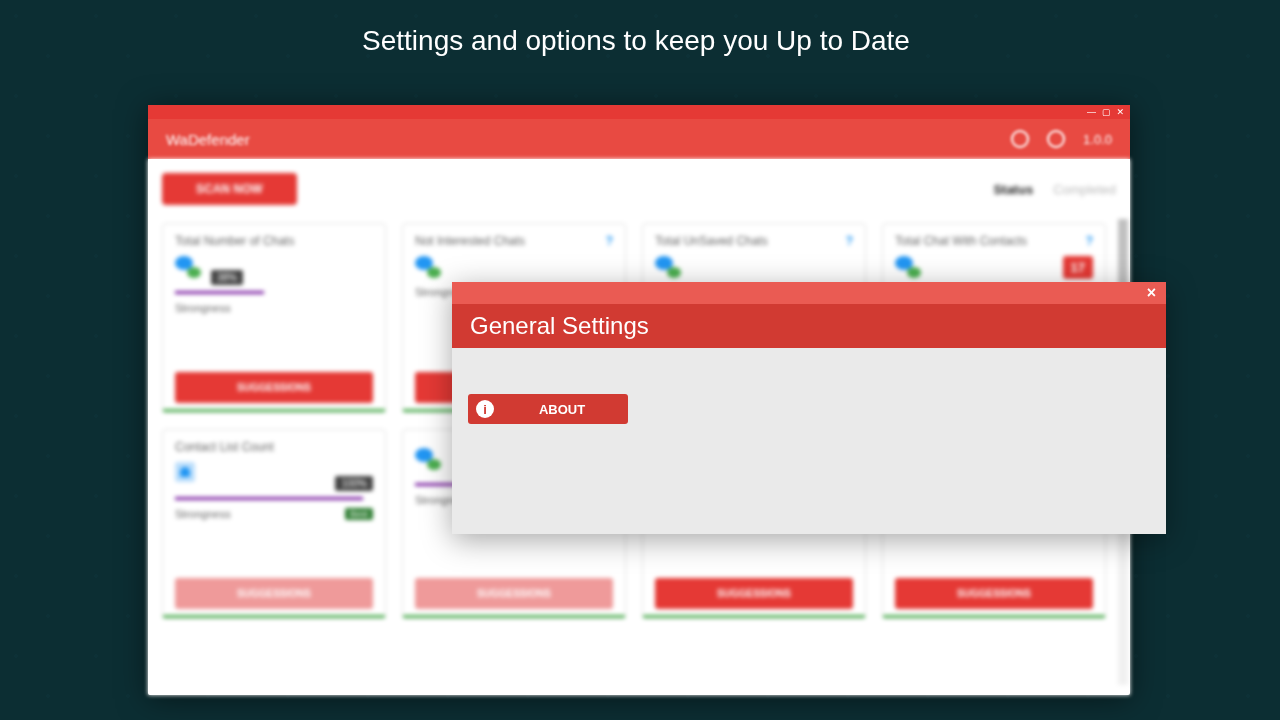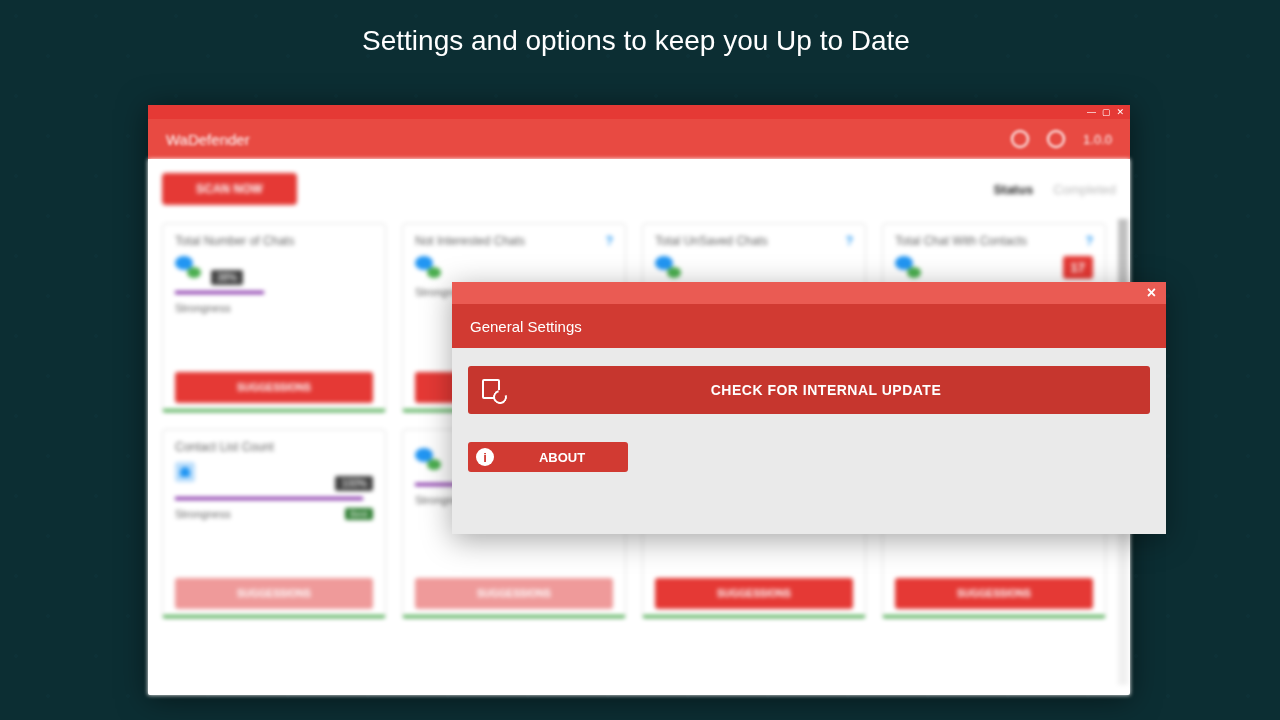--- a/index.html
+++ b/index.html
@@ -36,21 +36,21 @@
 .badge-poor{background:#ffeb3b;color:#333;font-size:9px;padding:1px 5px;border-radius:2px}
 .sugg-btn{margin-top:auto;background:#e53935;color:#fff;border:none;font-size:10px;font-weight:bold;padding:10px 0;border-radius:3px;margin-bottom:6px}
 .sugg-btn.light{background:#ef9a9a}
 .green-line{height:3px;background:#4caf50;margin:0 -12px}
 .scroll{position:absolute;right:2px;top:60px;bottom:10px;width:10px;background:#f0f0f0}
 .scroll-thumb{width:100%;height:120px;background:#c0c0c0}
 .modal{position:absolute;top:282px;left:452px;width:714px;height:252px;background:#eaeaea;box-shadow:0 6px 28px rgba(0,0,0,0.35);z-index:100}
 .modal-top{height:22px;background:#ea5b53;display:flex;justify-content:flex-end;align-items:center;padding-right:10px}
 .modal-close{color:#fff;font-size:16px;font-weight:bold;cursor:pointer}
 .modal-hdr{height:44px;background:#d13a32;display:flex;align-items:center;padding:0 18px}
-.modal-title{color:#fff;font-size:15px;font-weight:500}
+.modal-title{color:#fff;font-size:24px;font-weight:500}
 .modal-body{padding:18px 16px}
 .update-btn{width:100%;height:48px;background:#c6362e;color:#fff;border:none;border-radius:3px;font-size:14px;font-weight:bold;letter-spacing:0.5px;display:flex;align-items:center;padding:0 14px;cursor:pointer}
 .upd-ico{width:22px;height:22px;margin-right:12px;position:relative}
 .upd-ico::before{content:"";position:absolute;width:14px;height:16px;border:2.5px solid #fff;border-radius:2px;top:0;left:0}
 .upd-ico::after{content:"";position:absolute;width:10px;height:10px;border:2.5px solid #fff;border-radius:50%;bottom:-3px;right:-3px;background:#c6362e;border-top-color:transparent;transform:rotate(30deg)}
 .upd-txt{flex:1;text-align:center}
 .about-btn{margin-top:28px;width:160px;height:30px;background:#d13a32;color:#fff;border:none;border-radius:3px;font-size:13px;font-weight:bold;display:flex;align-items:center;padding:0 8px;cursor:pointer}
 .info-ico{width:18px;height:18px;background:#fff;color:#d13a32;border-radius:50%;font-size:13px;font-weight:bold;display:flex;align-items:center;justify-content:center;margin-right:10px}
 .about-txt{flex:1;text-align:center}
 .contact-ico{width:20px;height:20px;background:#bbdefb;border-radius:3px;display:flex;align-items:center;justify-content:center}
@@ -227,22 +227,18 @@
 </div>
 
 <div class="modal">
   <div class="modal-top">
     <span class="modal-close">×</span>
   </div>
   <div class="modal-hdr">
     <div class="modal-title">General Settings</div>
   </div>
   <div class="modal-body">
-    <button class="update-btn">
-      <span class="upd-ico"></span>
-      <span class="upd-txt">CHECK FOR INTERNAL UPDATE</span>
-    </button>
     <button class="about-btn">
       <span class="info-ico">i</span>
       <span class="about-txt">ABOUT</span>
     </button>
   </div>
 </div>
 
 </body></html>

